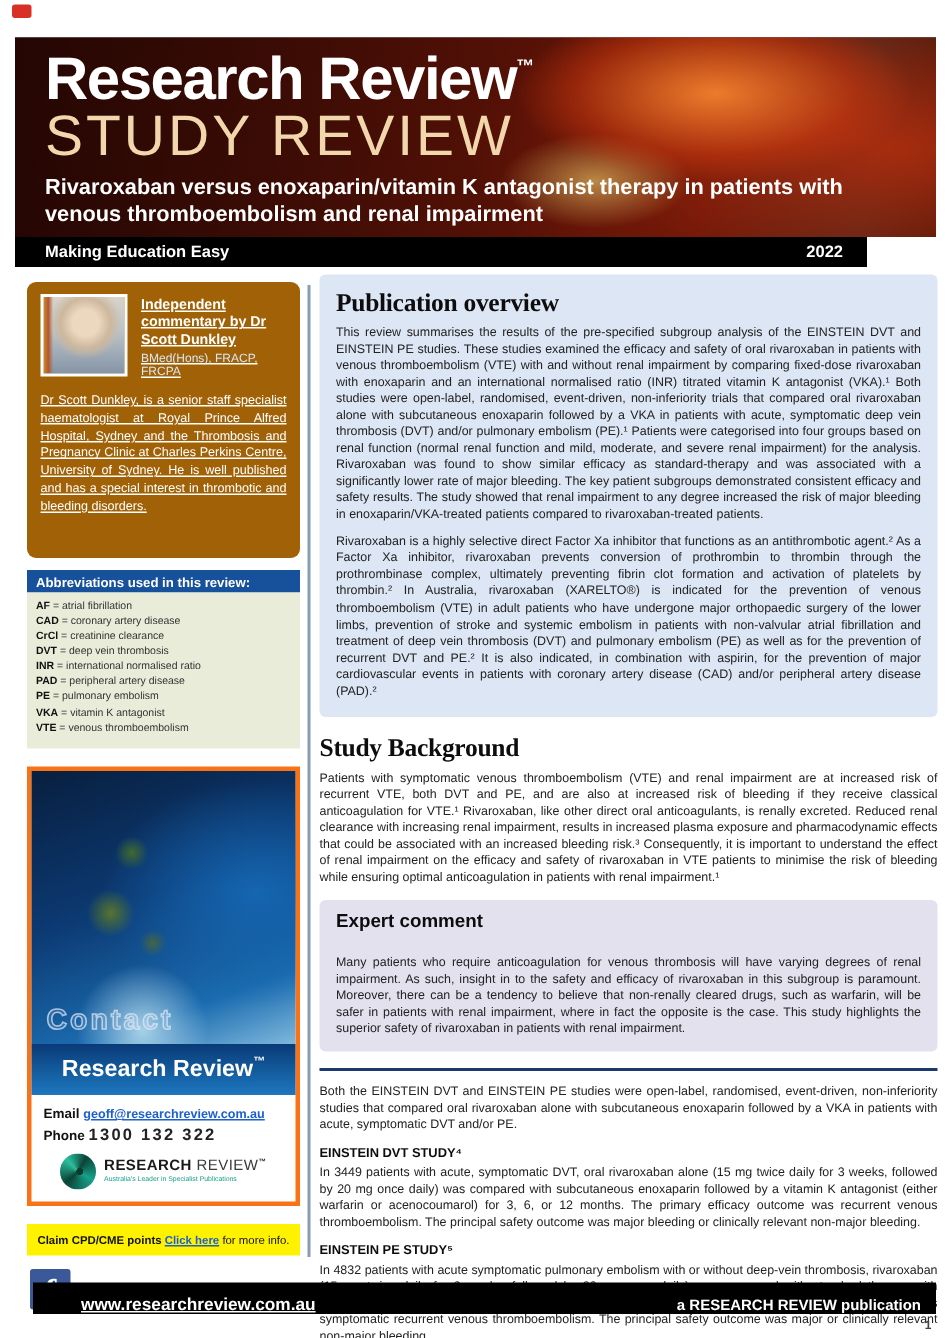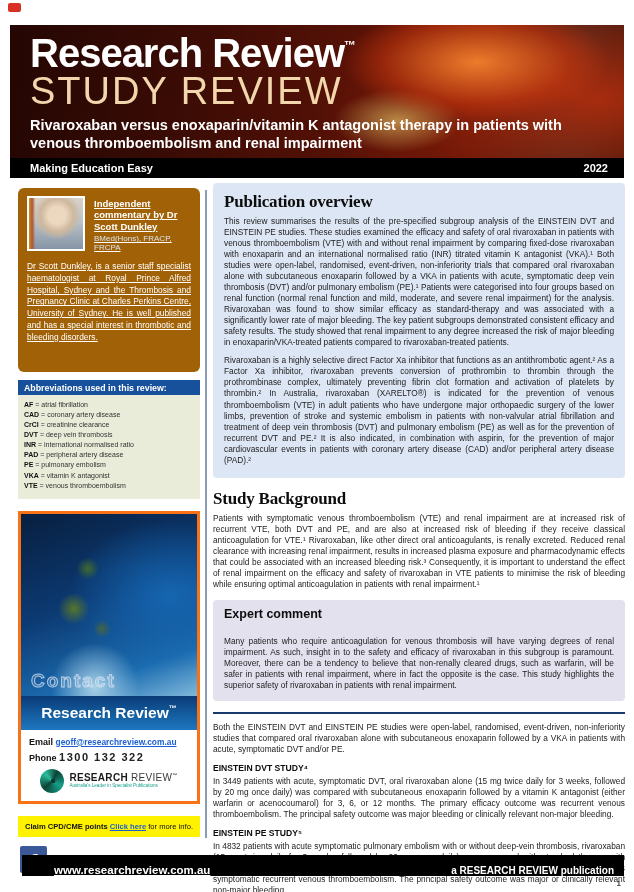--- a/index.html
+++ b/index.html
@@ -29,21 +29,21 @@
       linear-gradient(96deg, #240603 0%, #3c0c05 30%, #561106 55%, #6e1707 75%, #35322a 92%, #27140a 100%);
     background-color: #1d0502;
     padding: 8px 0 0 20px;
   }
   .brand-line { color: #ffffff; font-size: 40px; font-weight: bold; line-height: 1.0; letter-spacing: -1px; }
   .brand-tm { font-size: 12px; vertical-align: 18px; letter-spacing: 0; }
   .product-line { color: #f2d7ad; font-size: 38px; font-weight: normal; line-height: 0.95; letter-spacing: 2px; }
   .header-title { margin-top: 7px; color: #ffffff; font-size: 14.5px; font-weight: bold; line-height: 1.25; width: 575px; }
 
   .header-bar {
-    position: absolute; left: 10px; top: 158px; width: 614px; height: 20px;
+    position: absolute; left: 10px; top: 158px; width: 568px; height: 20px;
     background: #000; color: #fff;
     display: flex; justify-content: space-between; align-items: center;
     padding: 0 16px 0 20px; font-size: 11px; font-weight: bold;
   }
 
   
   .sidebar { position: absolute; left: 18px; top: 188px; width: 182px; }
 
   .commentary-box {
     background: #a16207; border-radius: 6px; padding: 8px 9px 28px 9px; color: #fff; text-decoration: underline;

